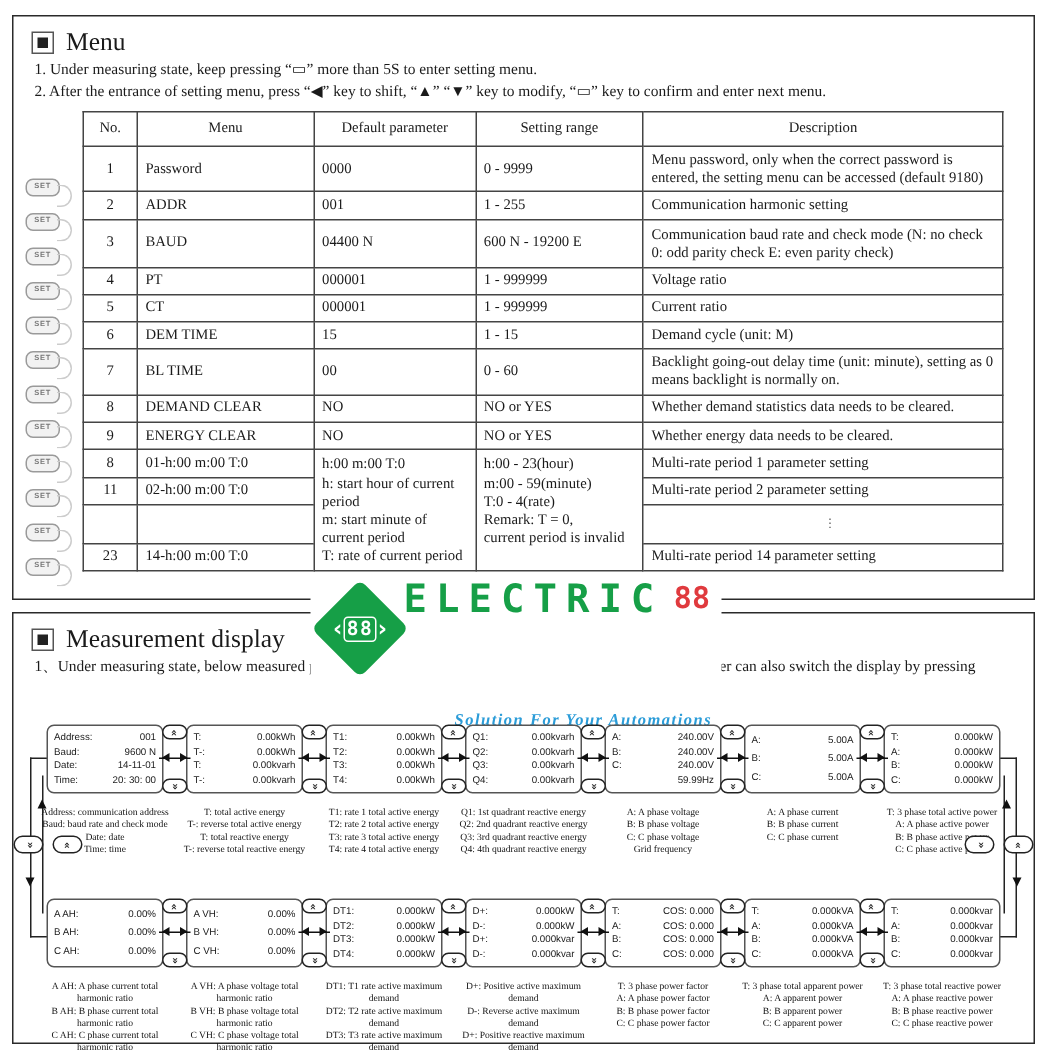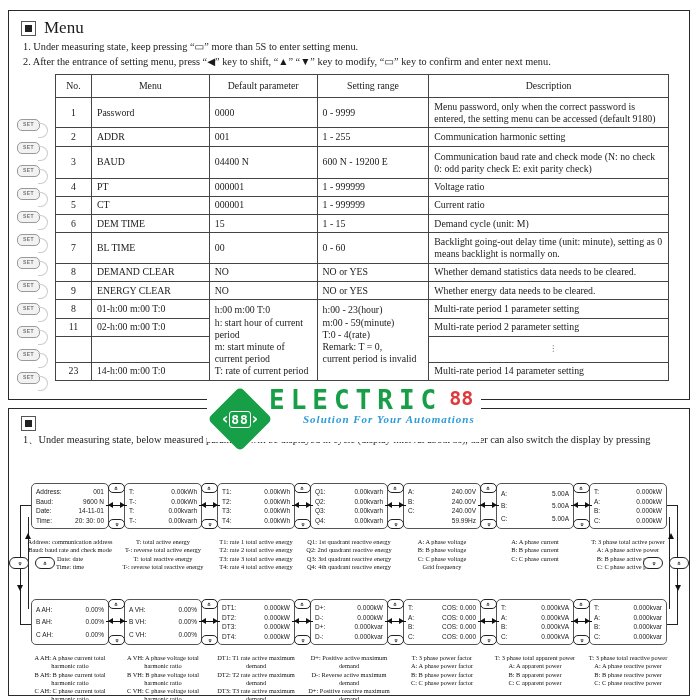--- a/index.html
+++ b/index.html
@@ -38,25 +38,25 @@
 
   
   #logo{position:absolute;left:198px;top:-22px;display:flex;align-items:flex-start;background:#fff;padding:0 6px 0 0;}
   .diamond{width:46px;height:46px;background:#169f47;border-radius:5px;transform:rotate(45deg);
            margin:9px 6px 0 10px;position:relative;flex:0 0 auto;}
   .d-core{position:absolute;inset:0;transform:rotate(-45deg);display:flex;align-items:center;
           justify-content:center;gap:1px;color:#fff;}
   .d-core .chevL,.d-core .chevR{font:bold 15px "DejaVu Sans",sans-serif;}
   .d88{border:1.5px solid #fff;border-radius:3px;padding:0 1px;
        font:bold 13px "DejaVu Sans Mono",monospace;letter-spacing:1px;}
-  .logo-text{display:flex;flex-direction:column;}
+  .logo-text{display:flex;flex-direction:column;gap:45px;}
   .logo-row{display:flex;align-items:flex-start;gap:7px;}
   .logo-name{color:#169f47;font:bold 26px "DejaVu Sans Mono",monospace;letter-spacing:6px;line-height:26px;}
   .logo-88{color:#e03a3e;font:bold 20px "DejaVu Sans Mono",monospace;line-height:22px;}
-  .logo-tag{color:#2b9cd8;font:italic bold 11px "Liberation Serif",serif;margin:0 0 0 34px;letter-spacing:1px;}
+  .logo-tag{color:#2b9cd8;font:italic bold 11px "Liberation Serif",serif;margin:16px 0 0 34px;letter-spacing:1px;}
 
   
   .drow{position:absolute;left:22px;right:22px;display:flex;justify-content:space-between;}
   #row-top{top:74px;} #row-bottom{top:190px;}
   .unit{width:78px;display:flex;flex-direction:column;align-items:center;}
   .lcd{box-sizing:border-box;width:78px;height:46px;border:1.2px solid #555;border-radius:5px;
        background:#fff;padding:3px 4px;display:flex;flex-direction:column;justify-content:space-around;}
   .lcd-line{display:flex;justify-content:space-between;gap:3px;
             font:6.5px "Liberation Sans",sans-serif;white-space:nowrap;}
   .cap{width:96px;margin:9px -9px 0;text-align:center;font-size:6.4px;line-height:8.3px;color:#111;}
@@ -130,21 +130,21 @@
             <td>001</td>
             <td>1 - 255</td>
             <td>Communication harmonic setting</td>
           </tr>
           <tr>
             <td class="c-center">3</td>
             <td>BAUD</td>
             <td>04400 N</td>
             <td>600 N - 19200 E</td>
             <td class="c-pre">Communication baud rate and check mode (N: no check
-0: odd parity check   E: exit parity check)</td>
+0: odd parity check   E: even parity check)</td>
           </tr>
           <tr>
             <td class="c-center">4</td>
             <td>PT</td>
             <td>000001</td>
             <td>1 - 999999</td>
             <td>Voltage ratio</td>
           </tr>
           <tr>
             <td class="c-center">5</td>
@@ -245,20 +245,21 @@
           <span class="logo-88">88</span>
         </div>
         <div class="logo-tag">Solution For Your Automations</div>
       </div>
     </div>
 
     <div class="sect-title">
       <span class="sq-icon">
           <i></i>
         </span>
+      <b>Measurement display</b>
     </div>
     <div class="instr">1、Under measuring state, below measured parameter will be displayed in cycle (display interval about 5s), user can also switch the display by pressing</div>
 
     <div class="loop" id="loop-left"></div>
     <div class="innerline" id="inner-left"></div>
     <div class="tri up" style="left:15.5px;top:124px;"></div>
     <div class="tri down" style="left:8px;top:176px;"></div>
     <div class="kbtn big loop-btn" style="left:0px;">
         <span class="rot-down">»</span>
       </div>

